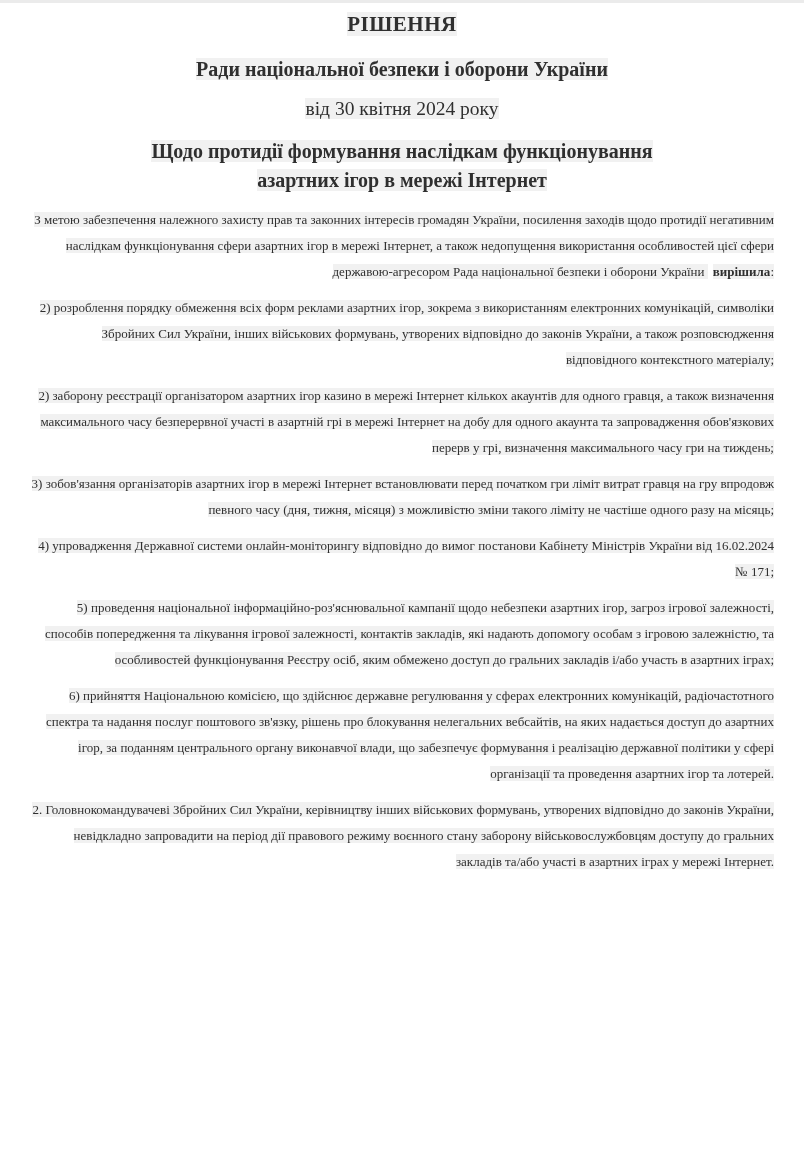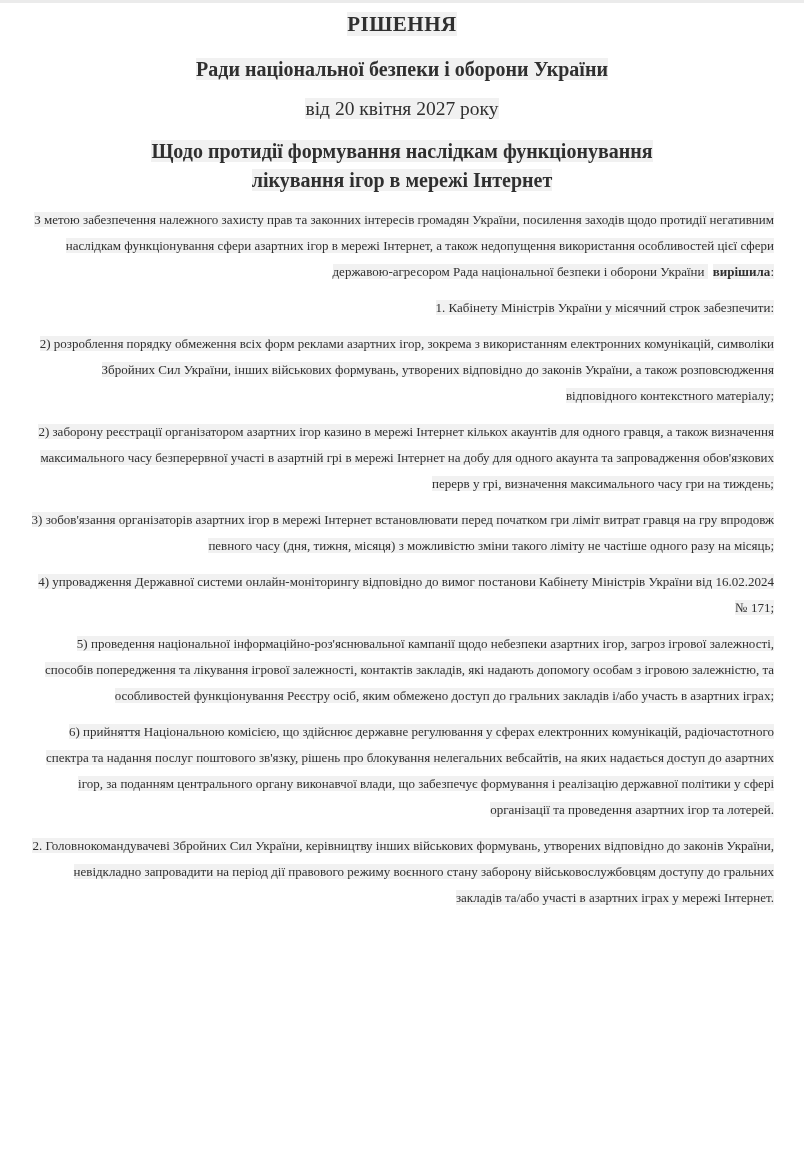--- a/index.html
+++ b/index.html
@@ -79,27 +79,26 @@
 </head>
 <body>
 
 <div class="page">
   <div class="top-stripe"></div>
 
   <h1 class="title center"><span class="hl">РІШЕННЯ</span></h1>
 
   <h2 class="org center"><span class="hl">Ради національної безпеки і оборони України</span></h2>
 
-  <div class="date center"><span class="hl">від 20 квітня 2027 року</span></div>
+  <div class="date center"><span class="hl">від 30 квітня 2024 року</span></div>
 
-  <h3 class="subject center"><span class="hl">Щодо протидії формування наслідкам функціонування</span><br><span class="hl">лікування ігор в мережі Інтернет</span></h3>
+  <h3 class="subject center"><span class="hl">Щодо протидії формування наслідкам функціонування</span><br><span class="hl">азартних ігор в мережі Інтернет</span></h3>
 
   <p class="body-par"><span class="hl">З метою забезпечення належного захисту прав та законних інтересів громадян України, посилення заходів щодо протидії негативним наслідкам функціонування сфери азартних ігор в мережі Інтернет, а також недопущення використання особливостей цієї сфери державою-агресором Рада національної безпеки і оборони України </span><span class="hl intro-bold">вирішила</span><span class="hl">:</span></p>
 
-  <p class="body-par"><span class="hl">1. Кабінету Міністрів України у місячний строк забезпечити:</span></p>
 
   <p class="body-par"><span class="hl">2) розроблення порядку обмеження всіх форм реклами азартних ігор, зокрема з використанням електронних комунікацій, символіки Збройних Сил України, інших військових формувань, утворених відповідно до законів України, а також розповсюдження відповідного контекстного матеріалу;</span></p>
 
   <p class="body-par"><span class="hl">2) заборону реєстрації організатором азартних ігор казино в мережі Інтернет кількох акаунтів для одного гравця, а також визначення максимального часу безперервної участі в азартній грі в мережі Інтернет на добу для одного акаунта та запровадження обов'язкових перерв у грі, визначення максимального часу гри на тиждень;</span></p>
 
   <p class="body-par"><span class="hl">3) зобов'язання організаторів азартних ігор в мережі Інтернет встановлювати перед початком гри ліміт витрат гравця на гру впродовж певного часу (дня, тижня, місяця) з можливістю зміни такого ліміту не частіше одного разу на місяць;</span></p>
 
   <p class="body-par"><span class="hl">4) упровадження Державної системи онлайн-моніторингу відповідно до вимог постанови Кабінету Міністрів України від 16.02.2024 № 171;</span></p>
 
   <p class="body-par"><span class="hl">5) проведення національної інформаційно-роз'яснювальної кампанії щодо небезпеки азартних ігор, загроз ігрової залежності, способів попередження та лікування ігрової залежності, контактів закладів, які надають допомогу особам з ігровою залежністю, та особливостей функціонування Реєстру осіб, яким обмежено доступ до гральних закладів і/або участь в азартних іграх;</span></p>

